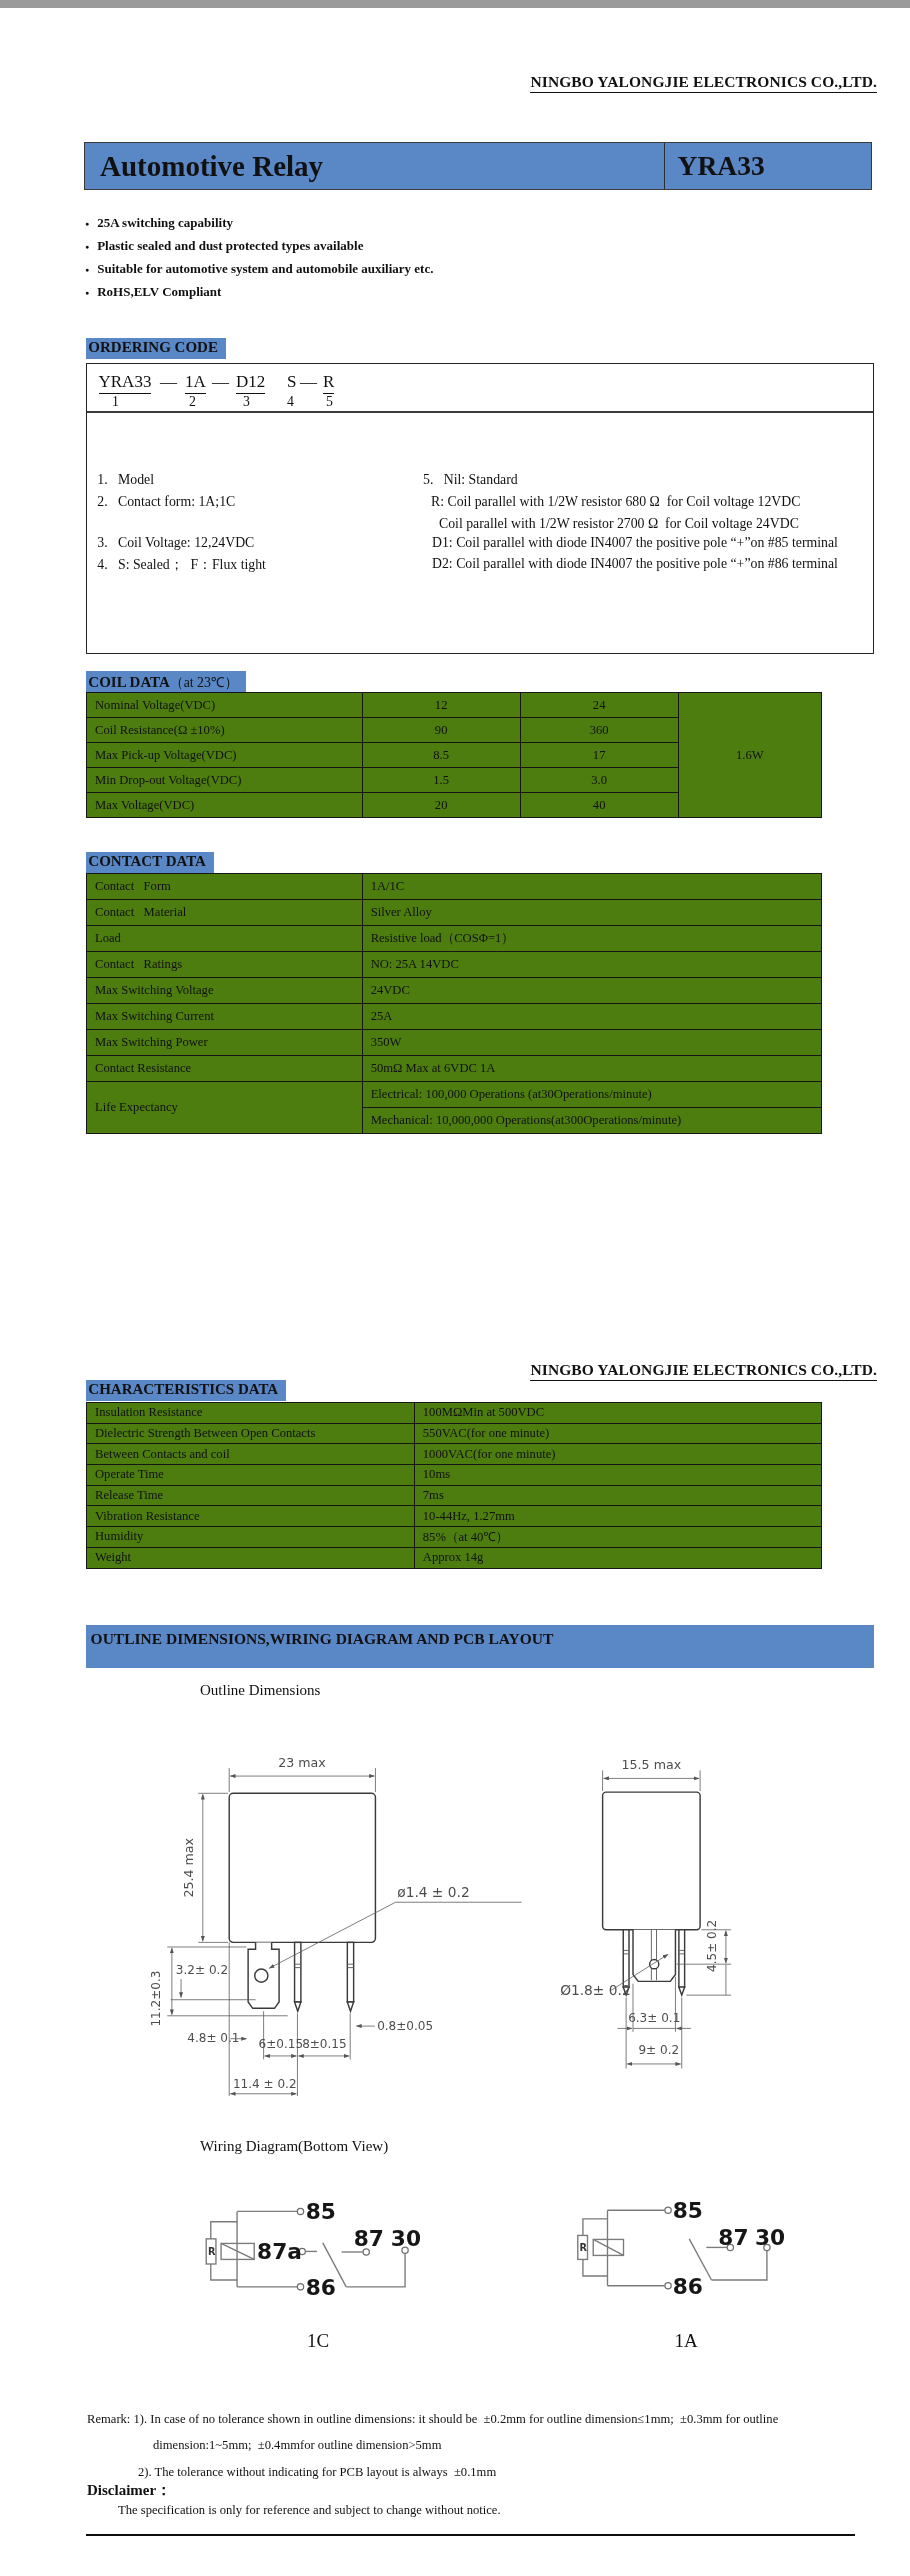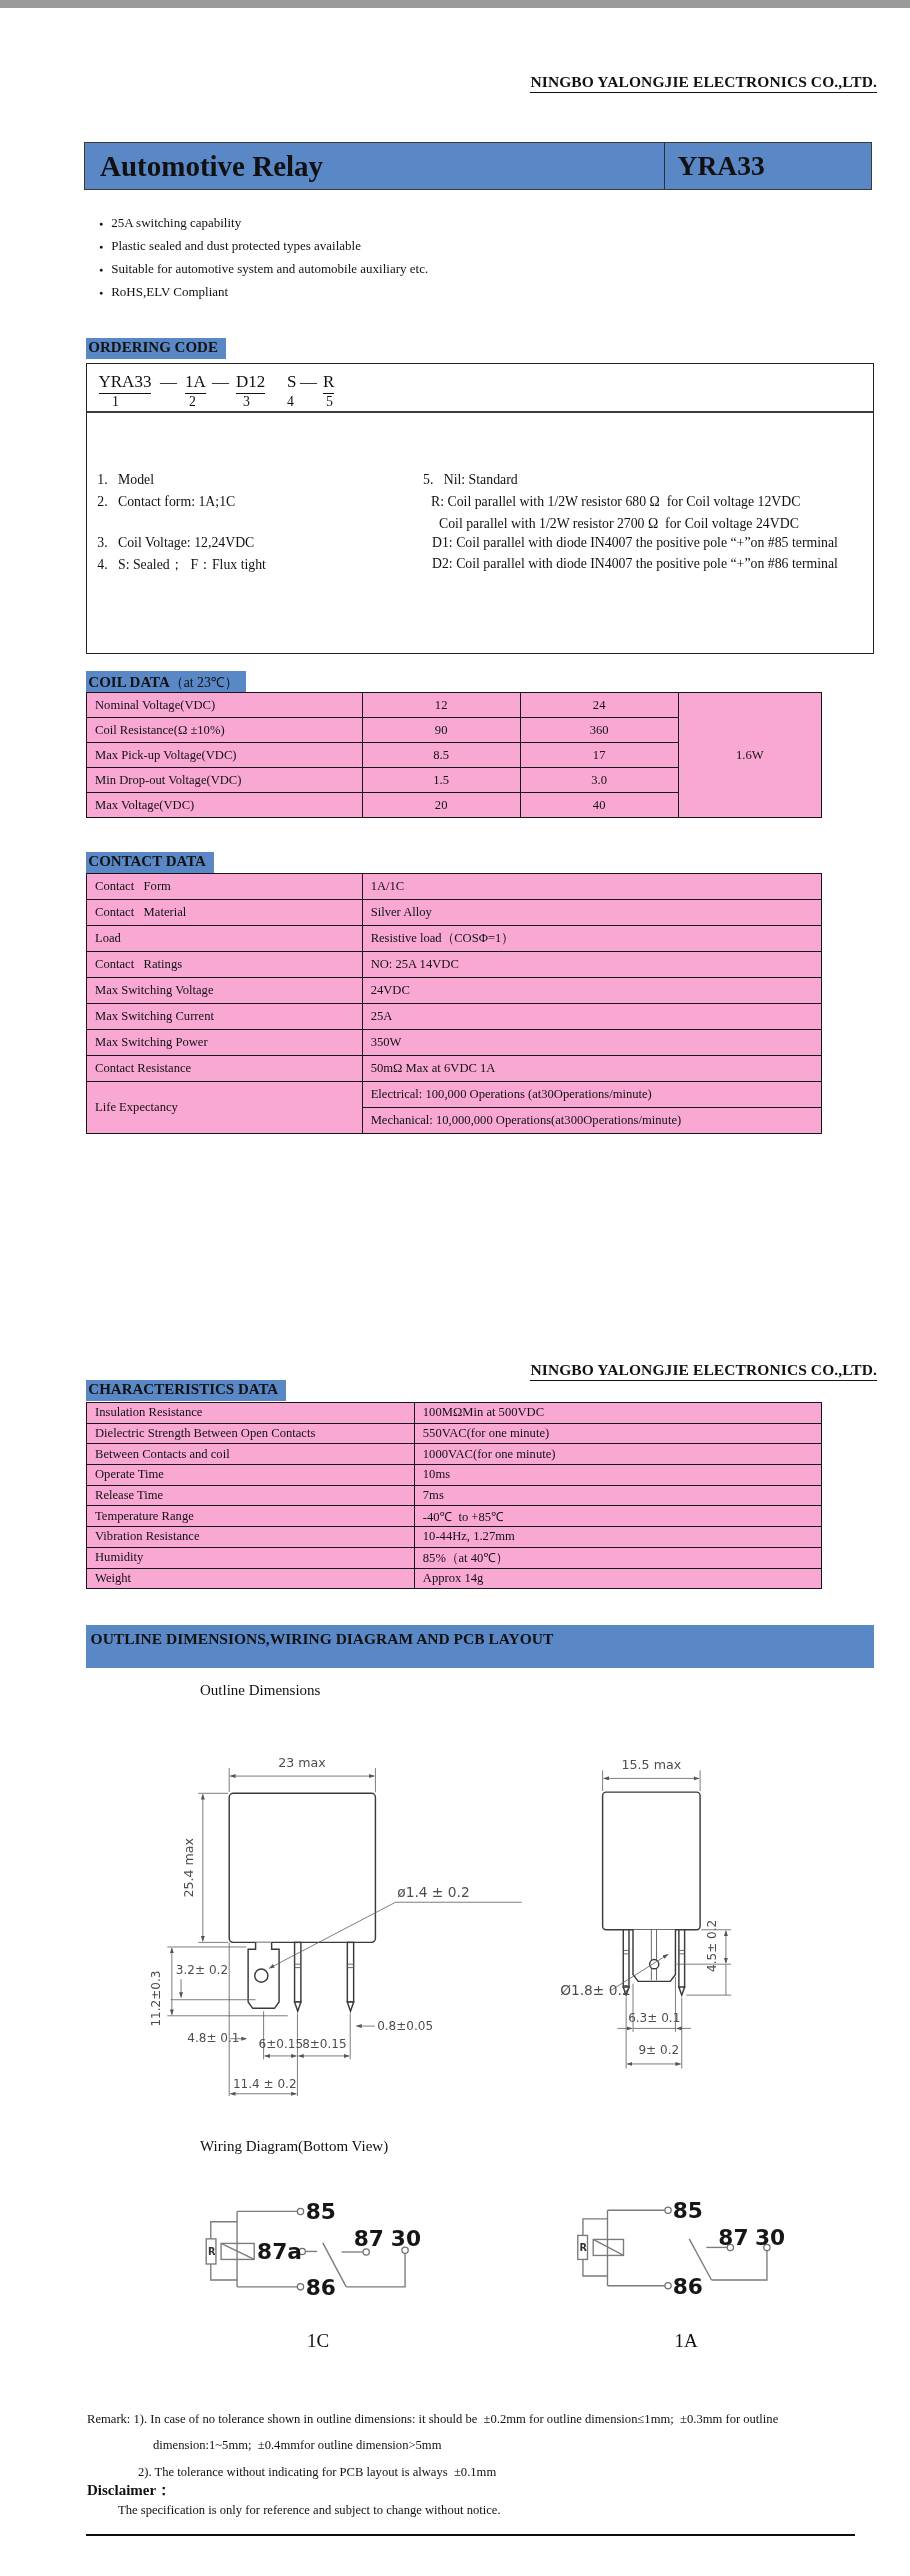--- a/index.html
+++ b/index.html
@@ -18,21 +18,21 @@
   .features .dot{font-size:6.9px;margin-right:8px;position:relative;top:0.6px;}
   .sechdr{background:#5A87C6;display:inline-block;font-weight:bold;font-size:15px;
           padding:1.1px 8px 2.9px 2.3px;white-space:pre;}
   .sechdr .note{font-weight:normal;font-size:13.8px;}
   .obox{border:1.1px solid #242424;box-sizing:border-box;}
   .codeseg{font-size:17px;position:absolute;top:8px;}
   .u{border-bottom:1.1px solid #111;padding-bottom:0.6px;}
   .dig{position:absolute;top:30px;font-size:13.8px;}
   .osep{position:absolute;left:0;right:0;top:47px;height:1.7px;background:#3c3c3c;}
   .oli{position:absolute;font-size:13.8px;white-space:pre;}
-  table.tbl{border-collapse:collapse;table-layout:fixed;width:736px;background:#f9a8d4;}
+  table.tbl{border-collapse:collapse;table-layout:fixed;width:736px;background:#4d7c0f;}
   table.tbl td{border:1.1px solid #161616;font-size:12.6px;padding:0 2.3px 0 8px;
                vertical-align:middle;overflow:hidden;white-space:pre;}
   table.tbl td.val{text-align:center;padding:0;}
   .coil tr{height:25px;} .contact tr{height:26px;} .chars tr{height:20.7px;}
   .banner{background:#5A87C6;height:43px;line-height:27.5px;font-weight:bold;font-size:15.5px;
           padding-left:4.6px;box-sizing:border-box;}
   .caption{font-size:15px;}
   .diagcap{font-size:19px;text-align:center;}
   .remark{font-size:12.6px;white-space:pre;}
   .disc{font-size:15px;font-weight:bold;}
@@ -54,21 +54,21 @@
 
 <div class="page">
 
   <div class="abs company" style="top:65px; right:33px;">NINGBO YALONGJIE ELECTRONICS CO.,LTD.</div>
 
   <div class="abs titlebar" style="left:84px; top:134px; width:788px; height:48px;">
     <div class="title-left">Automotive Relay</div>
     <div class="title-right">YRA33</div>
   </div>
 
-  <ul class="abs features" style="left:99px; top:203px;">
+  <ul class="abs features" style="left:85px; top:203px;font-weight:bold;">
     <li>
         <span class="dot">●</span>
         <span>25A switching capability</span>
       </li>
     <li>
         <span class="dot">●</span>
         <span>Plastic sealed and dust protected types available</span>
       </li>
     <li>
         <span class="dot">●</span>
@@ -225,24 +225,20 @@
         </tr>
     <tr>
           <td>Operate Time</td>
           <td>10ms</td>
         </tr>
     <tr>
           <td>Release Time</td>
           <td>7ms</td>
         </tr>
     <tr>
-          <td>Temperature Range</td>
-          <td>-40℃  to +85℃</td>
-        </tr>
-    <tr>
           <td>Vibration Resistance</td>
           <td>10-44Hz, 1.27mm</td>
         </tr>
     <tr>
           <td>Humidity</td>
           <td>85%（at 40℃）</td>
         </tr>
     <tr>
           <td>Weight</td>
           <td>Approx 14g</td>

